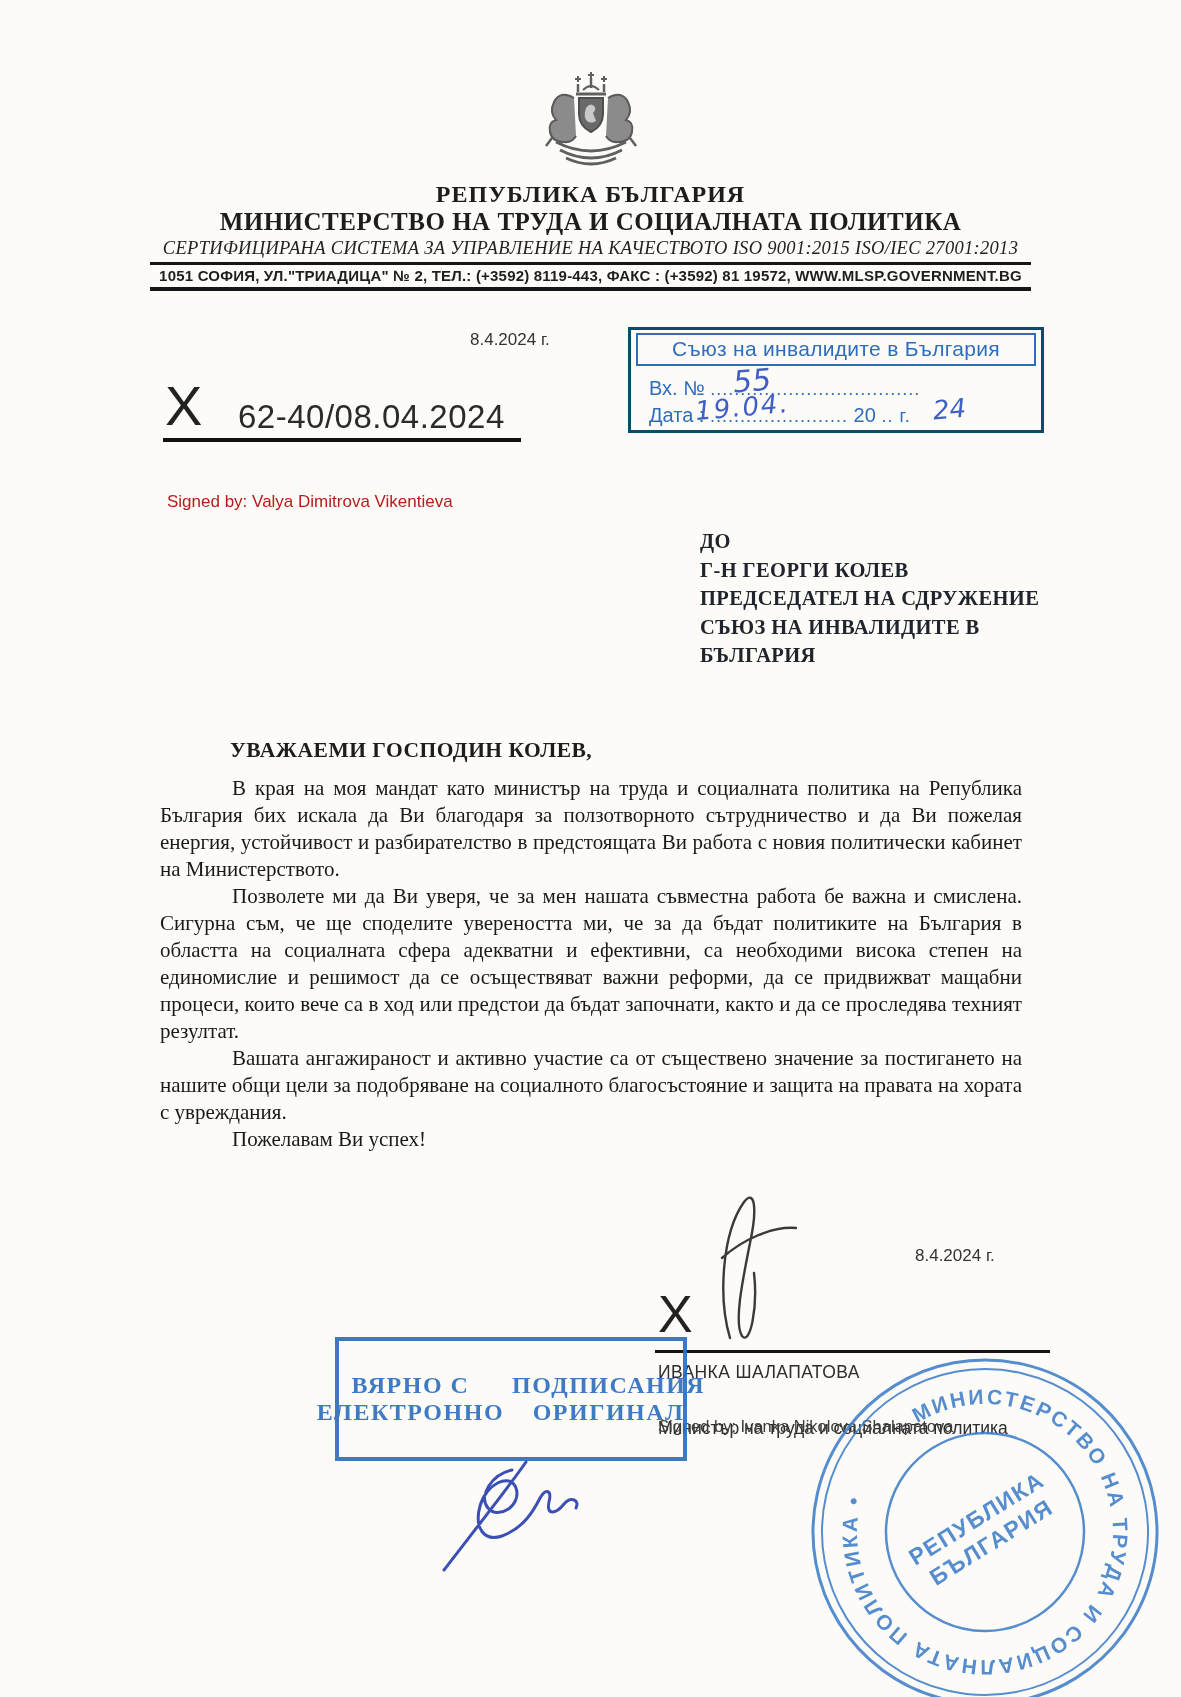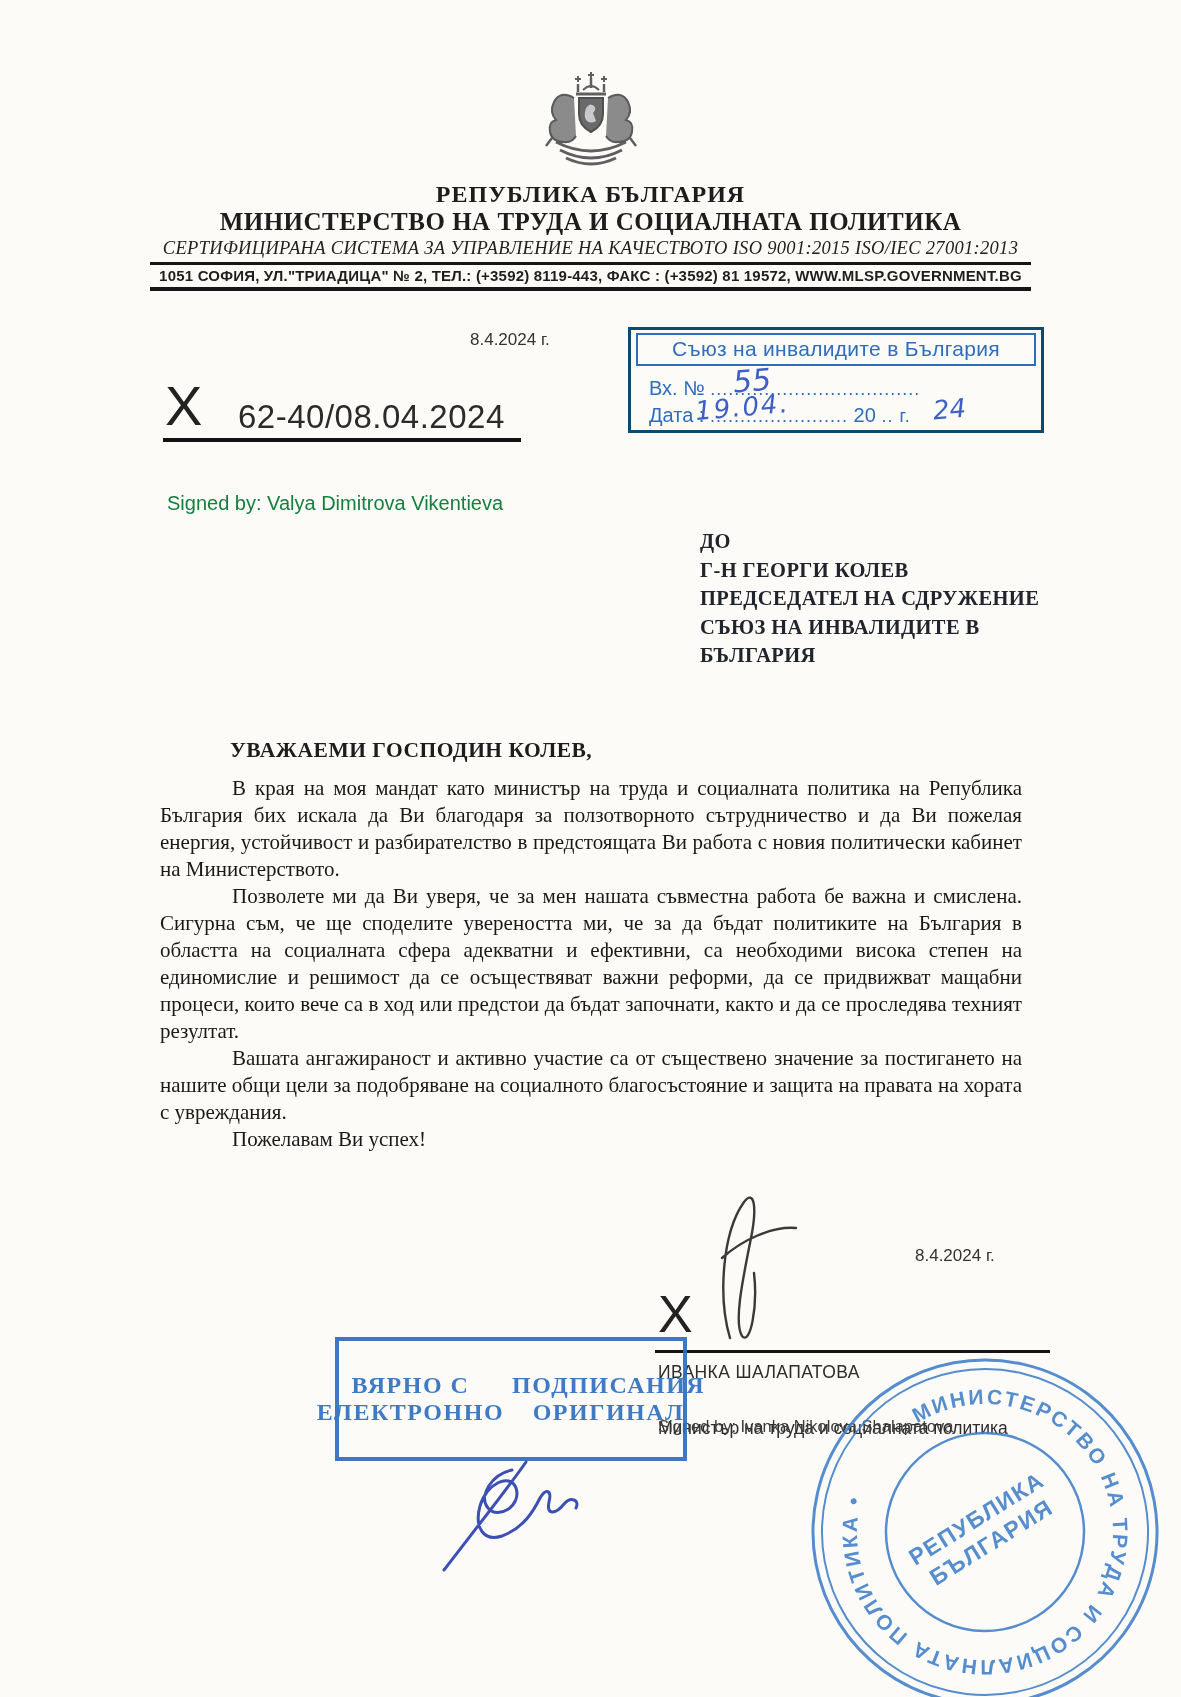--- a/index.html
+++ b/index.html
@@ -23,21 +23,21 @@
     color:#1e1e1e;letter-spacing:0.2px;}
   
   .date-top{top:330px;left:470px;font-family:"Liberation Sans", sans-serif;
     font-size:17px;color:#333;}
   .x-top{top:378px;left:165px;font-family:"Liberation Sans", sans-serif;
     font-size:56px;color:#222;line-height:56px;}
   .ref-num{top:398px;left:238px;font-family:"Liberation Sans", sans-serif;
     font-size:33px;color:#2b2b2b;letter-spacing:0.5px;}
   .ref-underline{top:438px;left:163px;width:358px;height:4px;background:#121212;}
   .signedby1{top:492px;left:167px;font-family:"Liberation Sans", sans-serif;
-    font-size:20px;color:#15803d;}
+    font-size:17px;color:#b91c1c;}
   
   .stamp-box{top:327px;left:628px;width:410px;height:100px;
     border:3px solid #0c4a6e;color:#2e6dbe;
     font-family:"Liberation Sans", sans-serif;}
   .stamp-head{margin:3px 5px 0 5px;border:2px solid #2e6dbe;
     text-align:center;font-size:21px;padding:2px 0 3px 0;letter-spacing:0.3px;}
   .stamp-row{position:relative;padding-left:18px;font-size:20px;}
   .stamp-row.r1{margin-top:11px;}
   .stamp-row.r2{margin-top:4px;}
   .dots{letter-spacing:1px;font-size:18px;}

